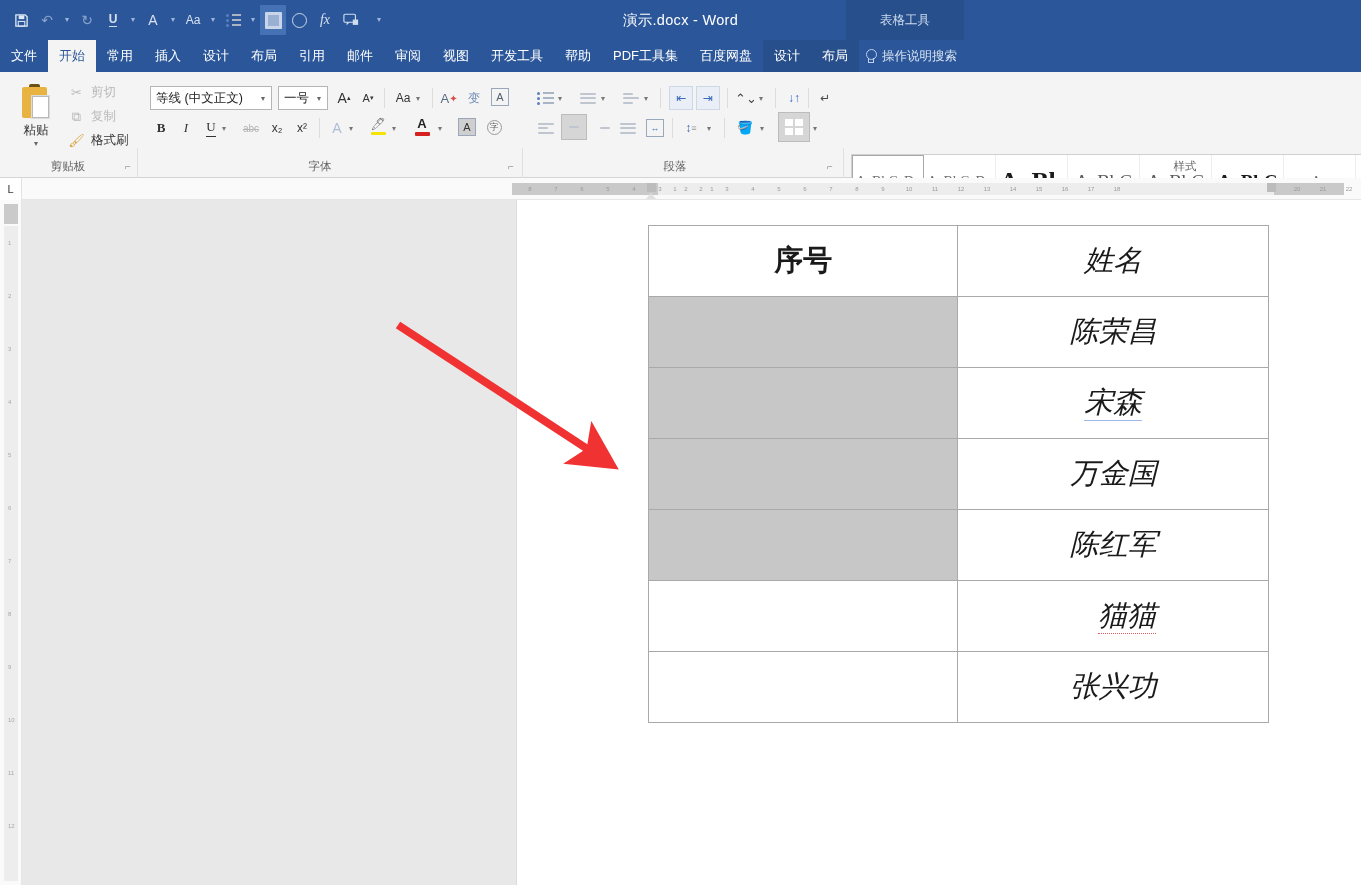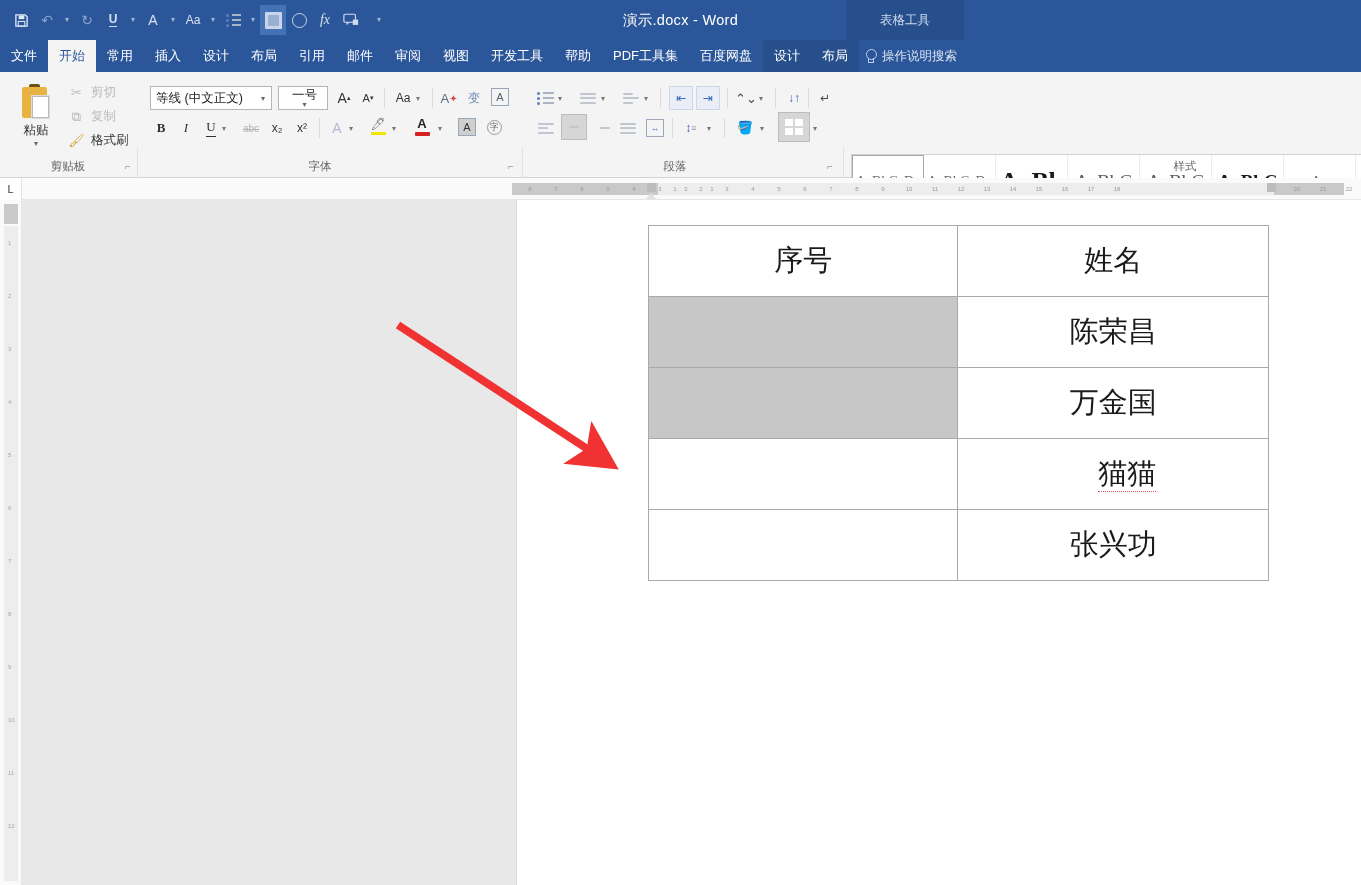--- a/index.html
+++ b/index.html
@@ -208,22 +208,22 @@
     position: absolute; left: 131px; top: 25px; width: 621px;
     border-collapse: collapse;
   }
   .doctable td {
     border: 1px solid #a9a9a9;
     height: 71px; text-align: center; vertical-align: middle;
     font-size: 29px; color: #1a1a1a;
     font-family: "DejaVu Sans", "Liberation Sans", sans-serif;
     font-weight: 400;
   }
-  .doctable td.c-idx { width: 310px; }
-  .doctable td.c-name { width: 311px; }
+  .doctable td.c-idx { width: 310px; font-weight: bold; }
+  .doctable td.c-name { width: 311px; font-style: italic; }
   .doctable td.sel { background: #c7c7c7; }
   .doctable td .sp-red { border-bottom: 1.5px dotted #e05a5a; padding-bottom: 1px; margin-left: 28px; }
   .doctable td .sp-blue { border-bottom: 1.5px solid #9db7e8; padding-bottom: 1px; }
 
   
   .arrow-svg { position: absolute; left: 0; top: 0; width: 1361px; height: 885px; pointer-events: none; }
 </style>
 </head>
 <body>
 
@@ -324,21 +324,21 @@
     <div class="cb-item enabled" style="left:68px; top:60px;">
       <span class="cb-ico" style="color:#d8a23a;">🖌</span>
       <span>格式刷</span>
     </div>
     <div class="grp-sep" style="left:137px;"></div>
 
     <div class="combo" style="left:150px; top:14px; width:122px;">
       <span class="v">等线 (中文正文)</span>
       <span class="cv">▾</span>
     </div>
-    <div class="combo" style="left:278px; top:14px; width:50px;flex-direction:column;">
+    <div class="combo" style="left:278px; top:14px; width:50px;">
       <span class="v">一号</span>
       <span class="cv">▾</span>
     </div>
     <div class="ico-btn" style="left:333px; top:14px; width:22px;">
       <span style="font-size:14px;">A</span>
         <sup style="font-size:7px;">▴</sup>
     </div>
     <div class="ico-btn" style="left:357px; top:14px; width:22px;">
       <span style="font-size:11px;">A</span>
         <sup style="font-size:7px;">▾</sup>
@@ -604,21 +604,29 @@
             <tr>
           <td class="c-idx">序号</td>
           <td class="c-name">姓名</td>
         </tr>
         <tr>
           <td class="c-idx sel"></td>
           <td class="c-name"><span>陈荣昌</span></td>
         </tr>
         <tr>
           <td class="c-idx sel"></td>
+          <td class="c-name"><span class="sp-blue">宋森</span></td>
+        </tr>
+        <tr>
+          <td class="c-idx sel"></td>
           <td class="c-name"><span>万金国</span></td>
+        </tr>
+        <tr>
+          <td class="c-idx sel"></td>
+          <td class="c-name"><span>陈红军</span></td>
         </tr>
         <tr>
           <td class="c-idx"></td>
           <td class="c-name"><span class="sp-red">猫猫</span></td>
         </tr>
         <tr>
           <td class="c-idx"></td>
           <td class="c-name"><span>张兴功</span></td>
         </tr>
       </tbody>

